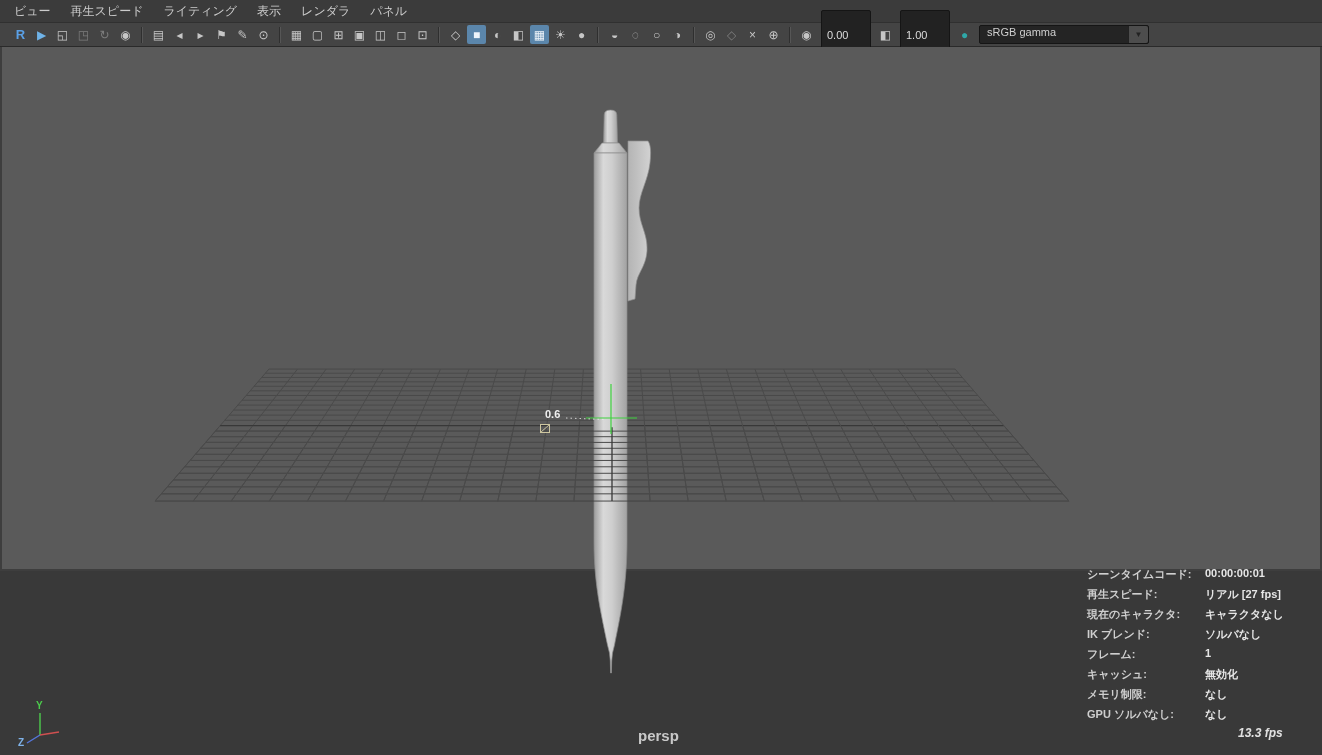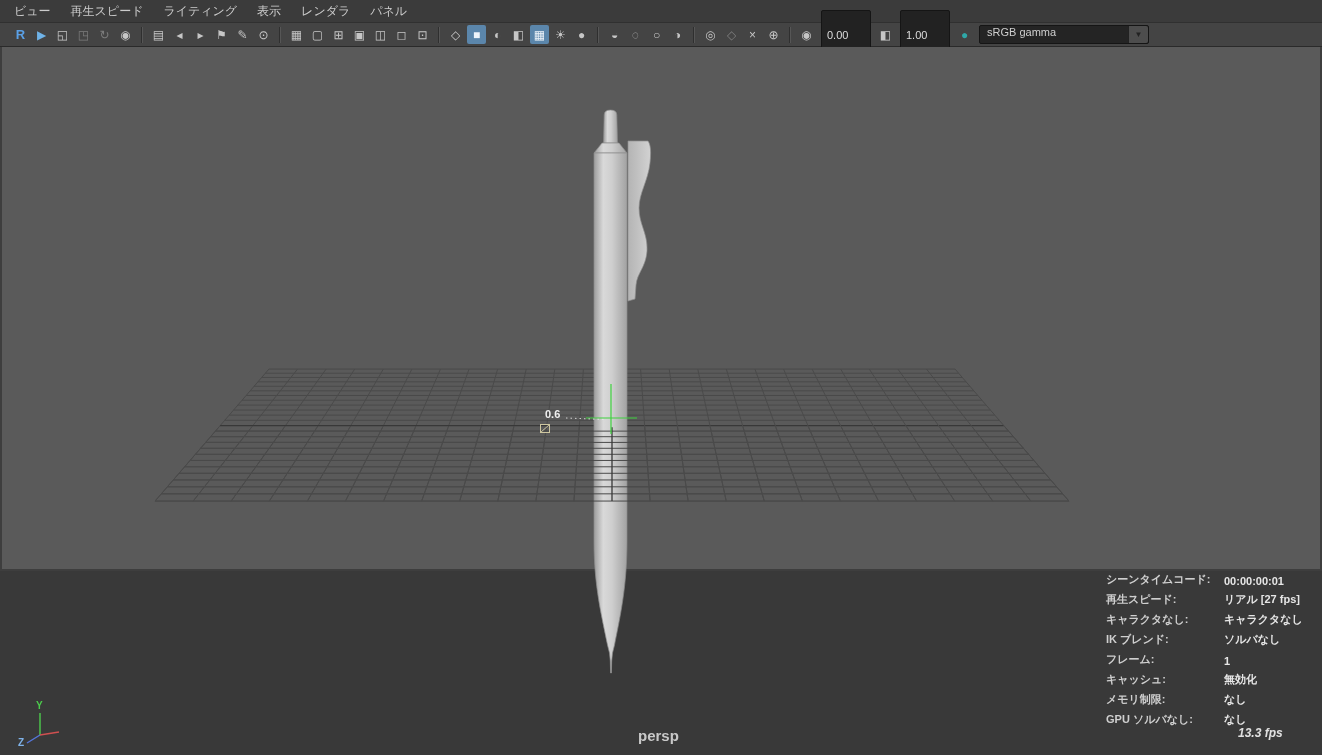--- a/index.html
+++ b/index.html
@@ -51,21 +51,21 @@
     border-radius:0 2px 2px 0;
   }
   
   .viewport{
     position:relative;height:524px;background:#5a5a5a;box-sizing:border-box;
     border-left:2px solid #3e3e3e;border-right:2px solid #3e3e3e;border-bottom:2px solid #3e3e3e;
   }
   .viewport svg.scene{position:absolute;left:-2px;top:0;}
   
   .hud{position:absolute;left:1085px;top:520px;font-size:11px;font-weight:bold;}
-  .hud-row{display:flex;height:20px;align-items:flex-end;margin-left:19px;}
+  .hud-row{display:flex;height:20px;align-items:flex-start;}
   .hud-label{width:118px;color:#cfcfcf;white-space:nowrap;}
   .hud-value{color:#e6e6e6;white-space:nowrap;}
   .persp-label{
     position:absolute;left:636px;top:680px;color:#c8c8c8;font-size:15px;font-weight:bold;
   }
   .fps-label{
     position:absolute;left:1236px;top:679px;color:#e0e0e0;font-size:12px;font-weight:bold;font-style:italic;
   }
   .axis-gizmo{position:absolute;left:12px;top:638px;}
   .axis-gizmo text{font-size:10px;font-weight:bold;}
@@ -276,21 +276,21 @@
   <div class="hud" id="hud">
       <div class="hud-row">
         <span class="hud-label">シーンタイムコード:</span>
         <span class="hud-value">00:00:00:01</span>
       </div>
       <div class="hud-row">
         <span class="hud-label">再生スピード:</span>
         <span class="hud-value">リアル [27 fps]</span>
       </div>
       <div class="hud-row">
-        <span class="hud-label">キャラクタなし:</span>
+        <span class="hud-label">現在のキャラクタ:</span>
         <span class="hud-value">キャラクタなし</span>
       </div>
       <div class="hud-row">
         <span class="hud-label">IK ブレンド:</span>
         <span class="hud-value">ソルバなし</span>
       </div>
       <div class="hud-row">
         <span class="hud-label">フレーム:</span>
         <span class="hud-value">1</span>
       </div>

